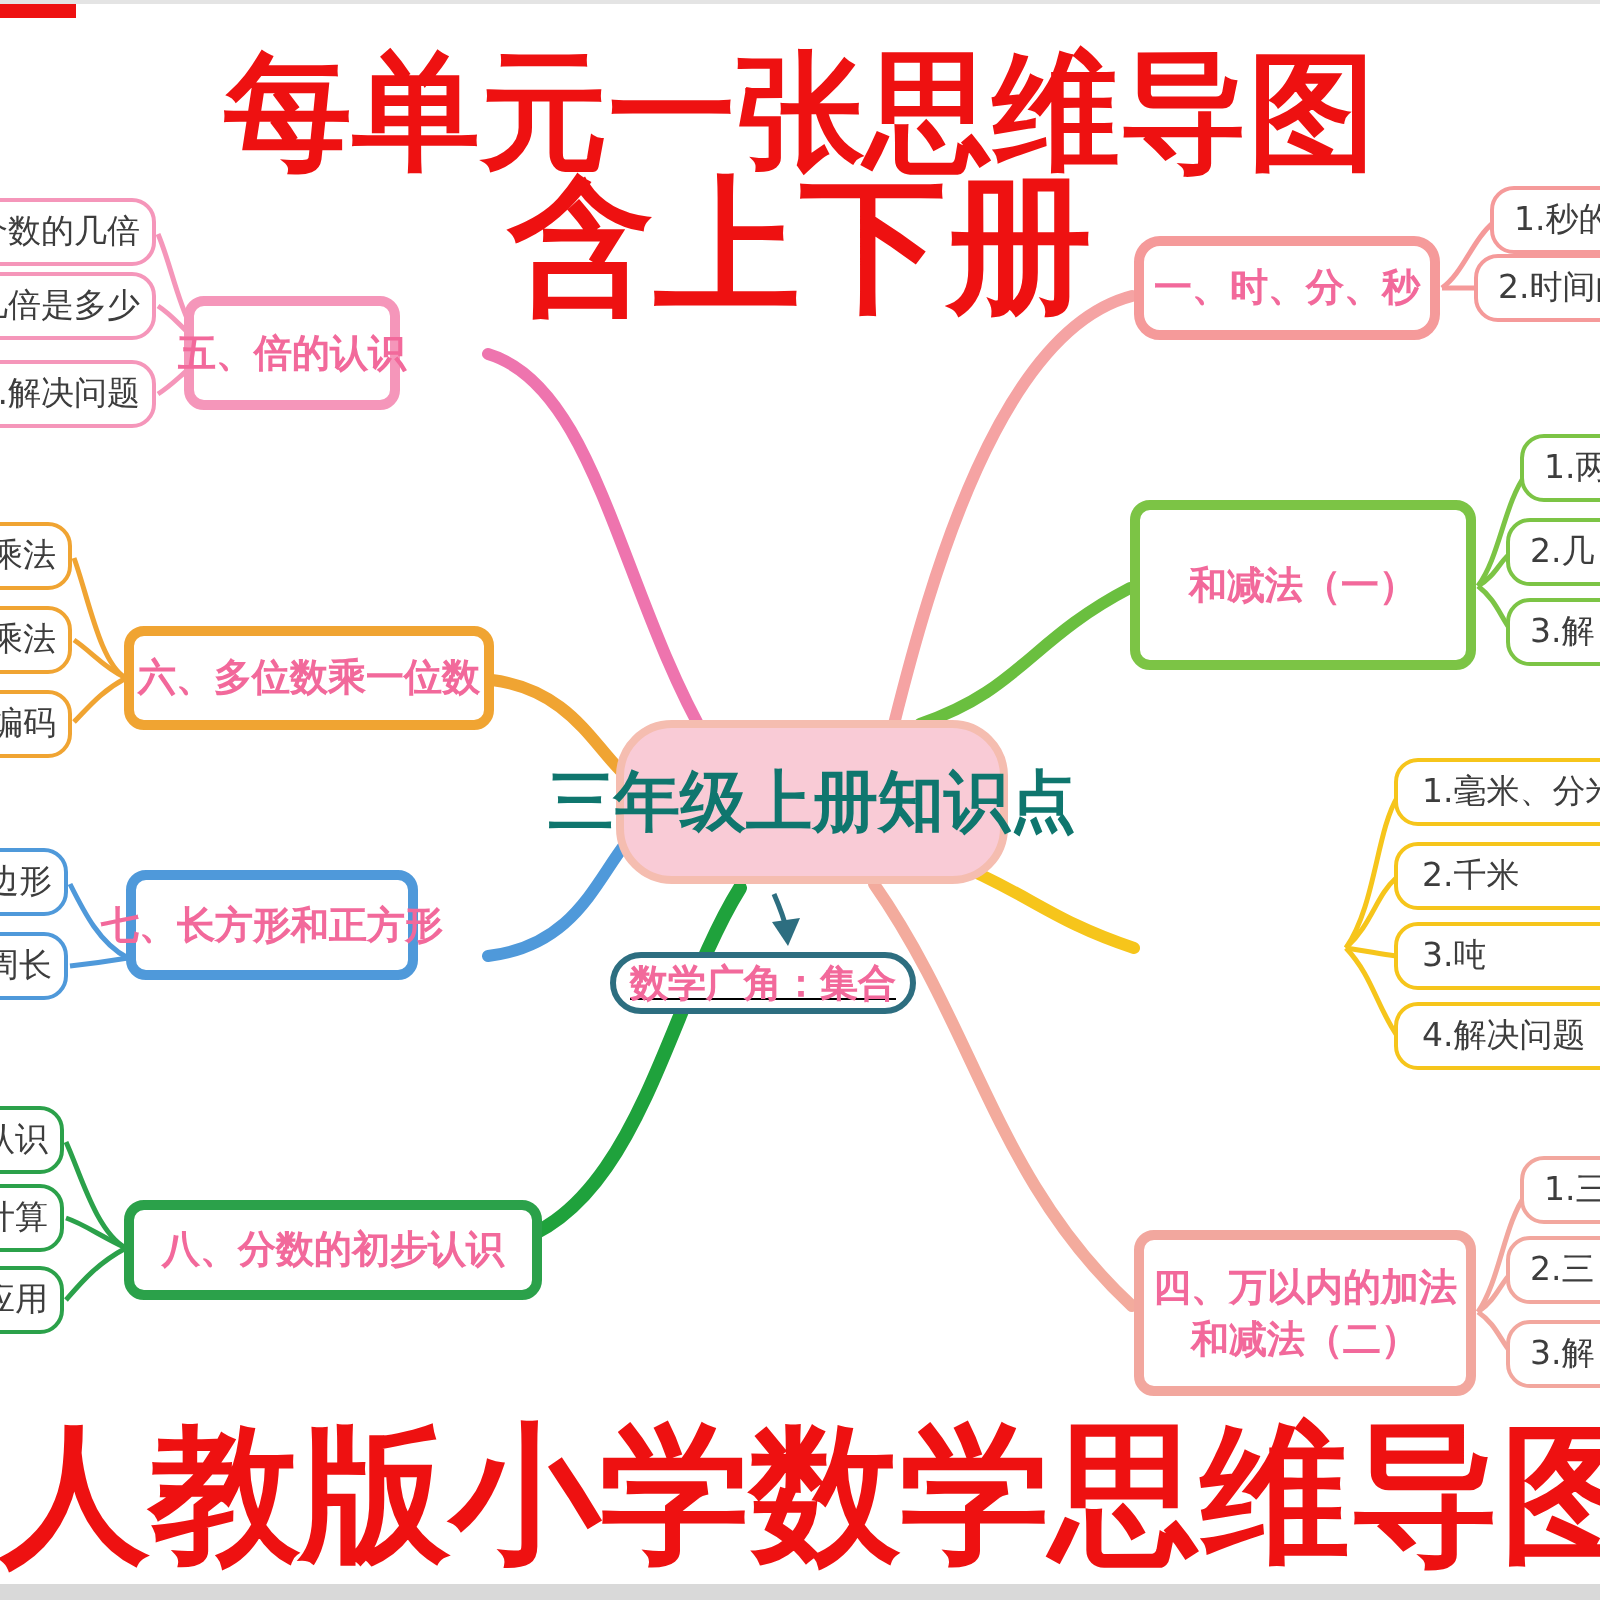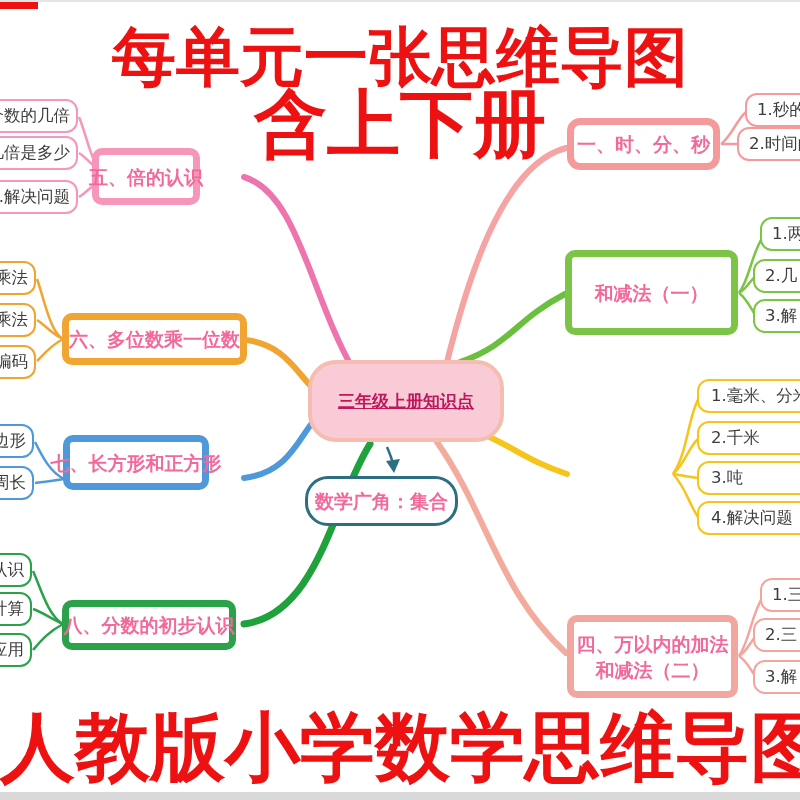--- a/index.html
+++ b/index.html
@@ -14,29 +14,29 @@
 
   .big-title{
     position:absolute;left:0;width:800px;text-align:center;color:#ee1111;
     font-weight:900;z-index:3;white-space:nowrap;letter-spacing:0;
   }
   .title-top{top:15px;font-size:64px;line-height:84px;}
   .title-sub{top:82px;font-size:73px;line-height:84px;}
   .title-bottom{top:704px;font-size:75px;line-height:86px;}
 
   .node{
-    position:absolute;z-index:2;background:#ffffff;border:7px solid #22c55e;
+    position:absolute;z-index:2;background:#ffffff;border:5px solid #22c55e;
     border-radius:10px;display:flex;flex-direction:column;align-items:center;
     justify-content:center;text-align:center;box-sizing:border-box;
   }
   .node .lbl{color:#f2699b;font-weight:bold;font-size:19px;line-height:26px;white-space:nowrap;}
   .center-node{
     background:#f9cbd6;border:4px solid #f5bdb0;border-radius:28px;
   }
-  .center-node .lbl{color:#be185d;font-size:17px;text-decoration:underline;}
+  .center-node .lbl{color:#0f766e;font-size:33px;}
   .special-node{border:3px solid #2d6e80;border-radius:23px;}
   .special-node .lbl{font-size:19px;}
 
   .sub{
     position:absolute;z-index:2;background:#ffffff;border:2.5px solid #ccc;
     border-radius:12px;box-sizing:border-box;height:34px;display:flex;
     align-items:center;color:#3d3d3d;font-size:16.5px;white-space:nowrap;
   }
   .sub-left{justify-content:flex-end;padding-right:6px;}
   .sub-right{justify-content:flex-start;padding-left:10px;width:170px;}
@@ -96,21 +96,21 @@
   </svg>
 
   <div class="big-title title-top">每单元一张思维导图</div>
   <div class="big-title title-sub">含上下册</div>
   <div class="big-title title-bottom">人教版小学数学思维导图</div>
 
   <div class="node center-node" style="left:308px;top:360px;width:196px;height:82px;">
     <span class="lbl">三年级上册知识点</span>
   </div>
 
-  <div class="node special-node" style="left:305px;top:476px;width:153px;height:50px;">
+  <div class="node special-node" style="left:305px;top:476px;width:153px;height:31px;text-decoration:underline;">
     <span class="lbl">数学广角：集合</span>
   </div>
 
   <div class="node" style="left:567px;top:118px;width:153px;height:52px;border-color:#f59a9a;border-radius:13px;">
     <span class="lbl">一、时、分、秒</span>
   </div>
   <div class="sub sub-right" style="left:745px;top:93px;border-color:#f59a9a;">
       <span>1.秒的认</span>
     </div>
   <div class="sub sub-right" style="left:737px;top:127px;border-color:#f59a9a;">
@@ -186,21 +186,21 @@
   <div class="node" style="left:63px;top:435px;width:146px;height:55px;border-color:#4f99da;justify-content:center;">
     <span class="lbl">七、长方形和正方形</span>
   </div>
   <div class="sub sub-left" style="left:-120px;width:154px;top:424px;border-color:#4f99da;">
       <span>边形</span>
     </div>
   <div class="sub sub-left" style="left:-120px;width:154px;top:466px;border-color:#4f99da;">
       <span>周长</span>
     </div>
 
-  <div class="node" style="left:62px;top:600px;width:174px;height:50px;border-color:#2ba14a;">
+  <div class="node" style="left:62px;top:600px;width:209px;height:50px;border-color:#2ba14a;">
     <span class="lbl">八、分数的初步认识</span>
   </div>
   <div class="sub sub-left" style="left:-120px;width:152px;top:553px;border-color:#2ba14a;">
       <span>认识</span>
     </div>
   <div class="sub sub-left" style="left:-120px;width:152px;top:592px;border-color:#2ba14a;">
       <span>计算</span>
     </div>
   <div class="sub sub-left" style="left:-120px;width:152px;top:633px;border-color:#2ba14a;">
       <span>应用</span>

